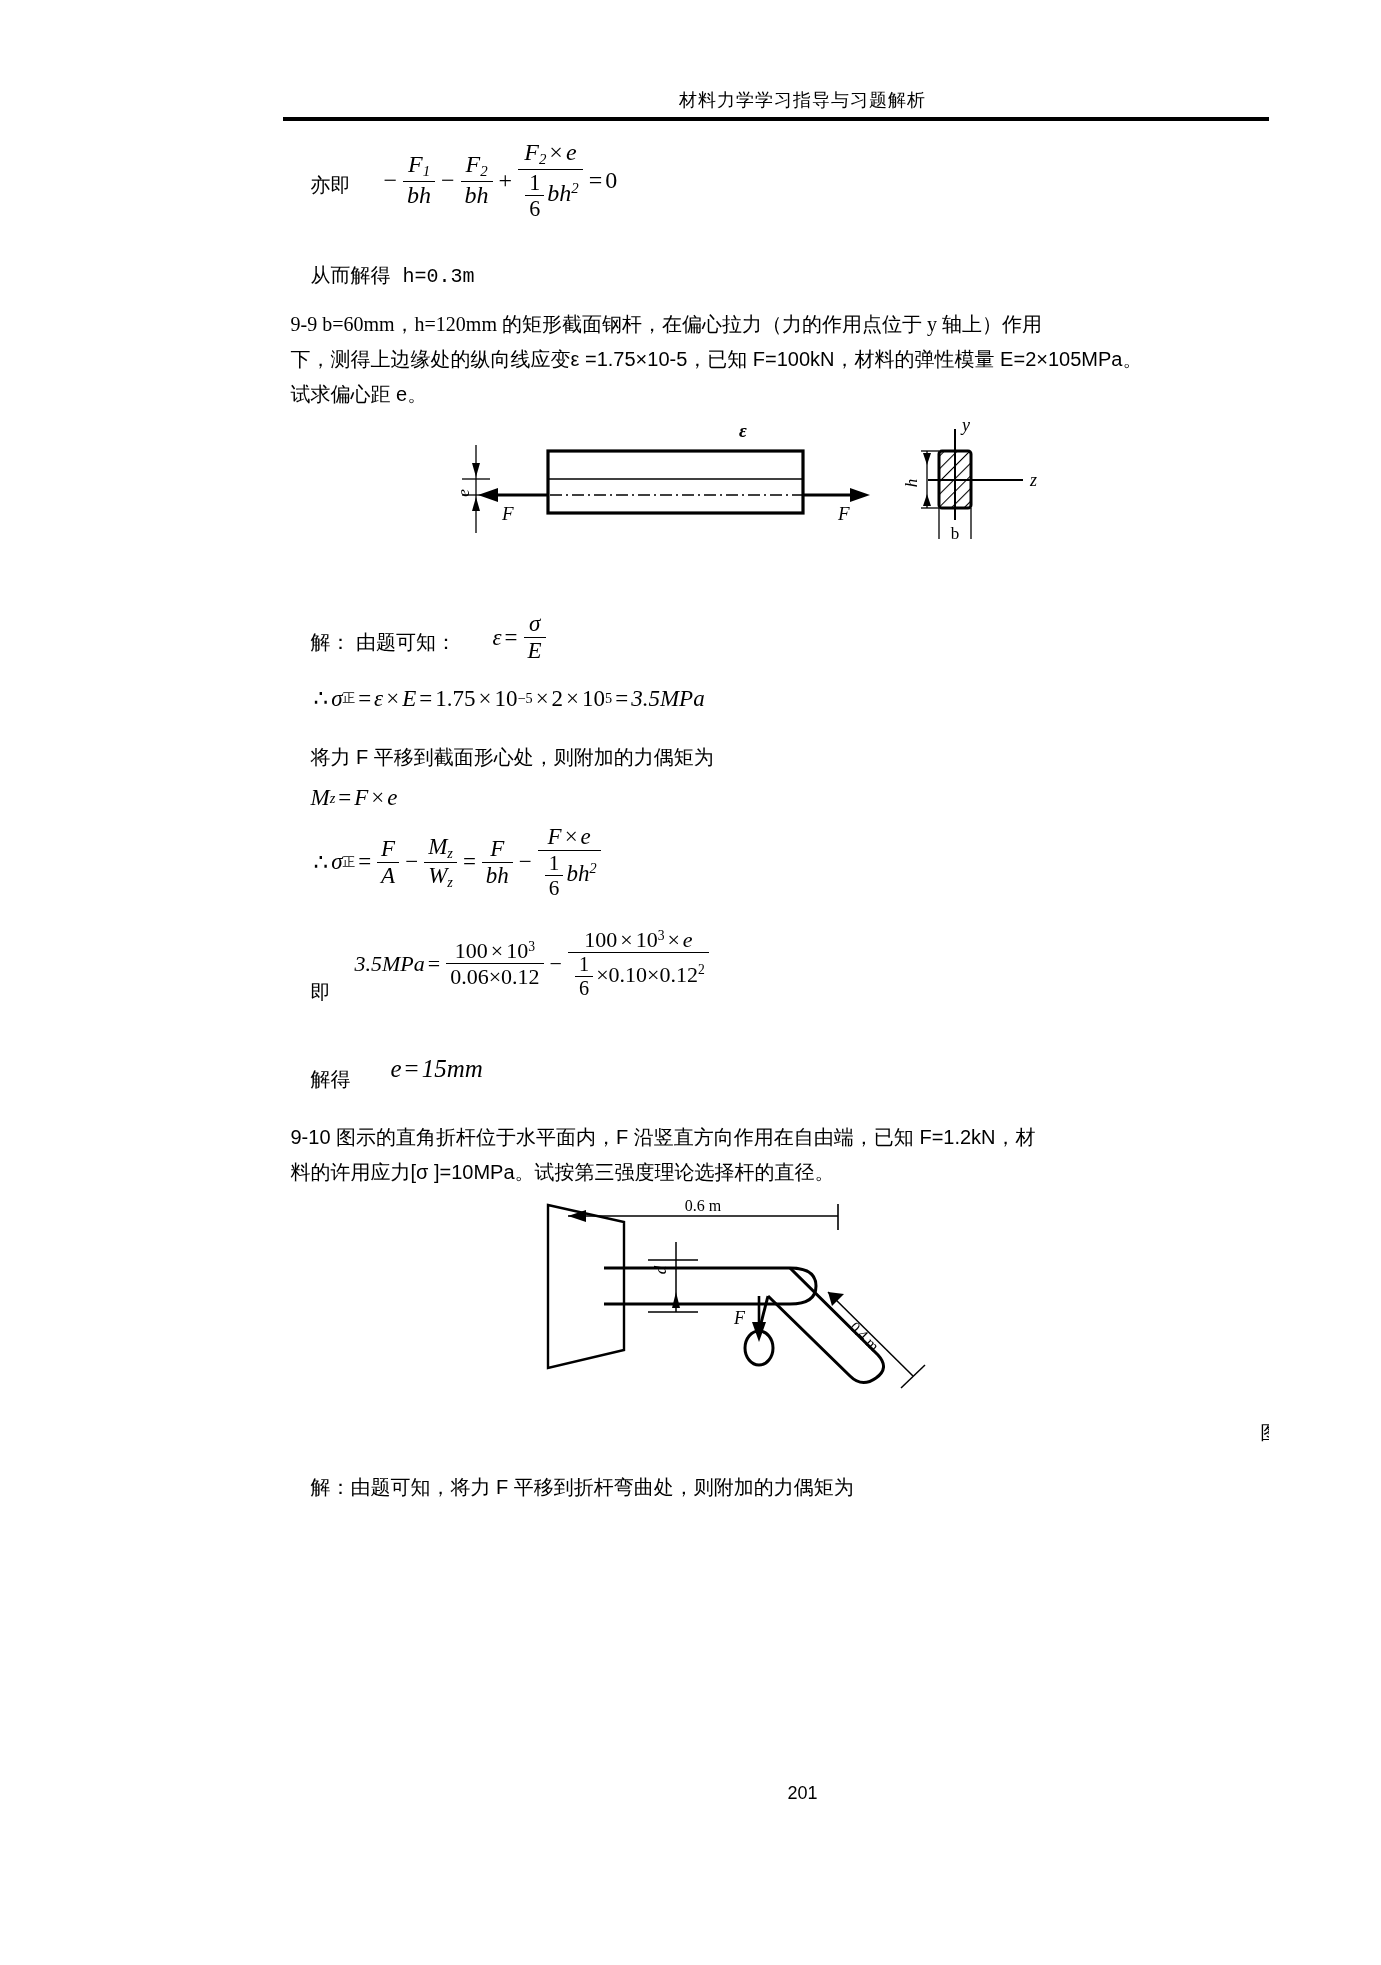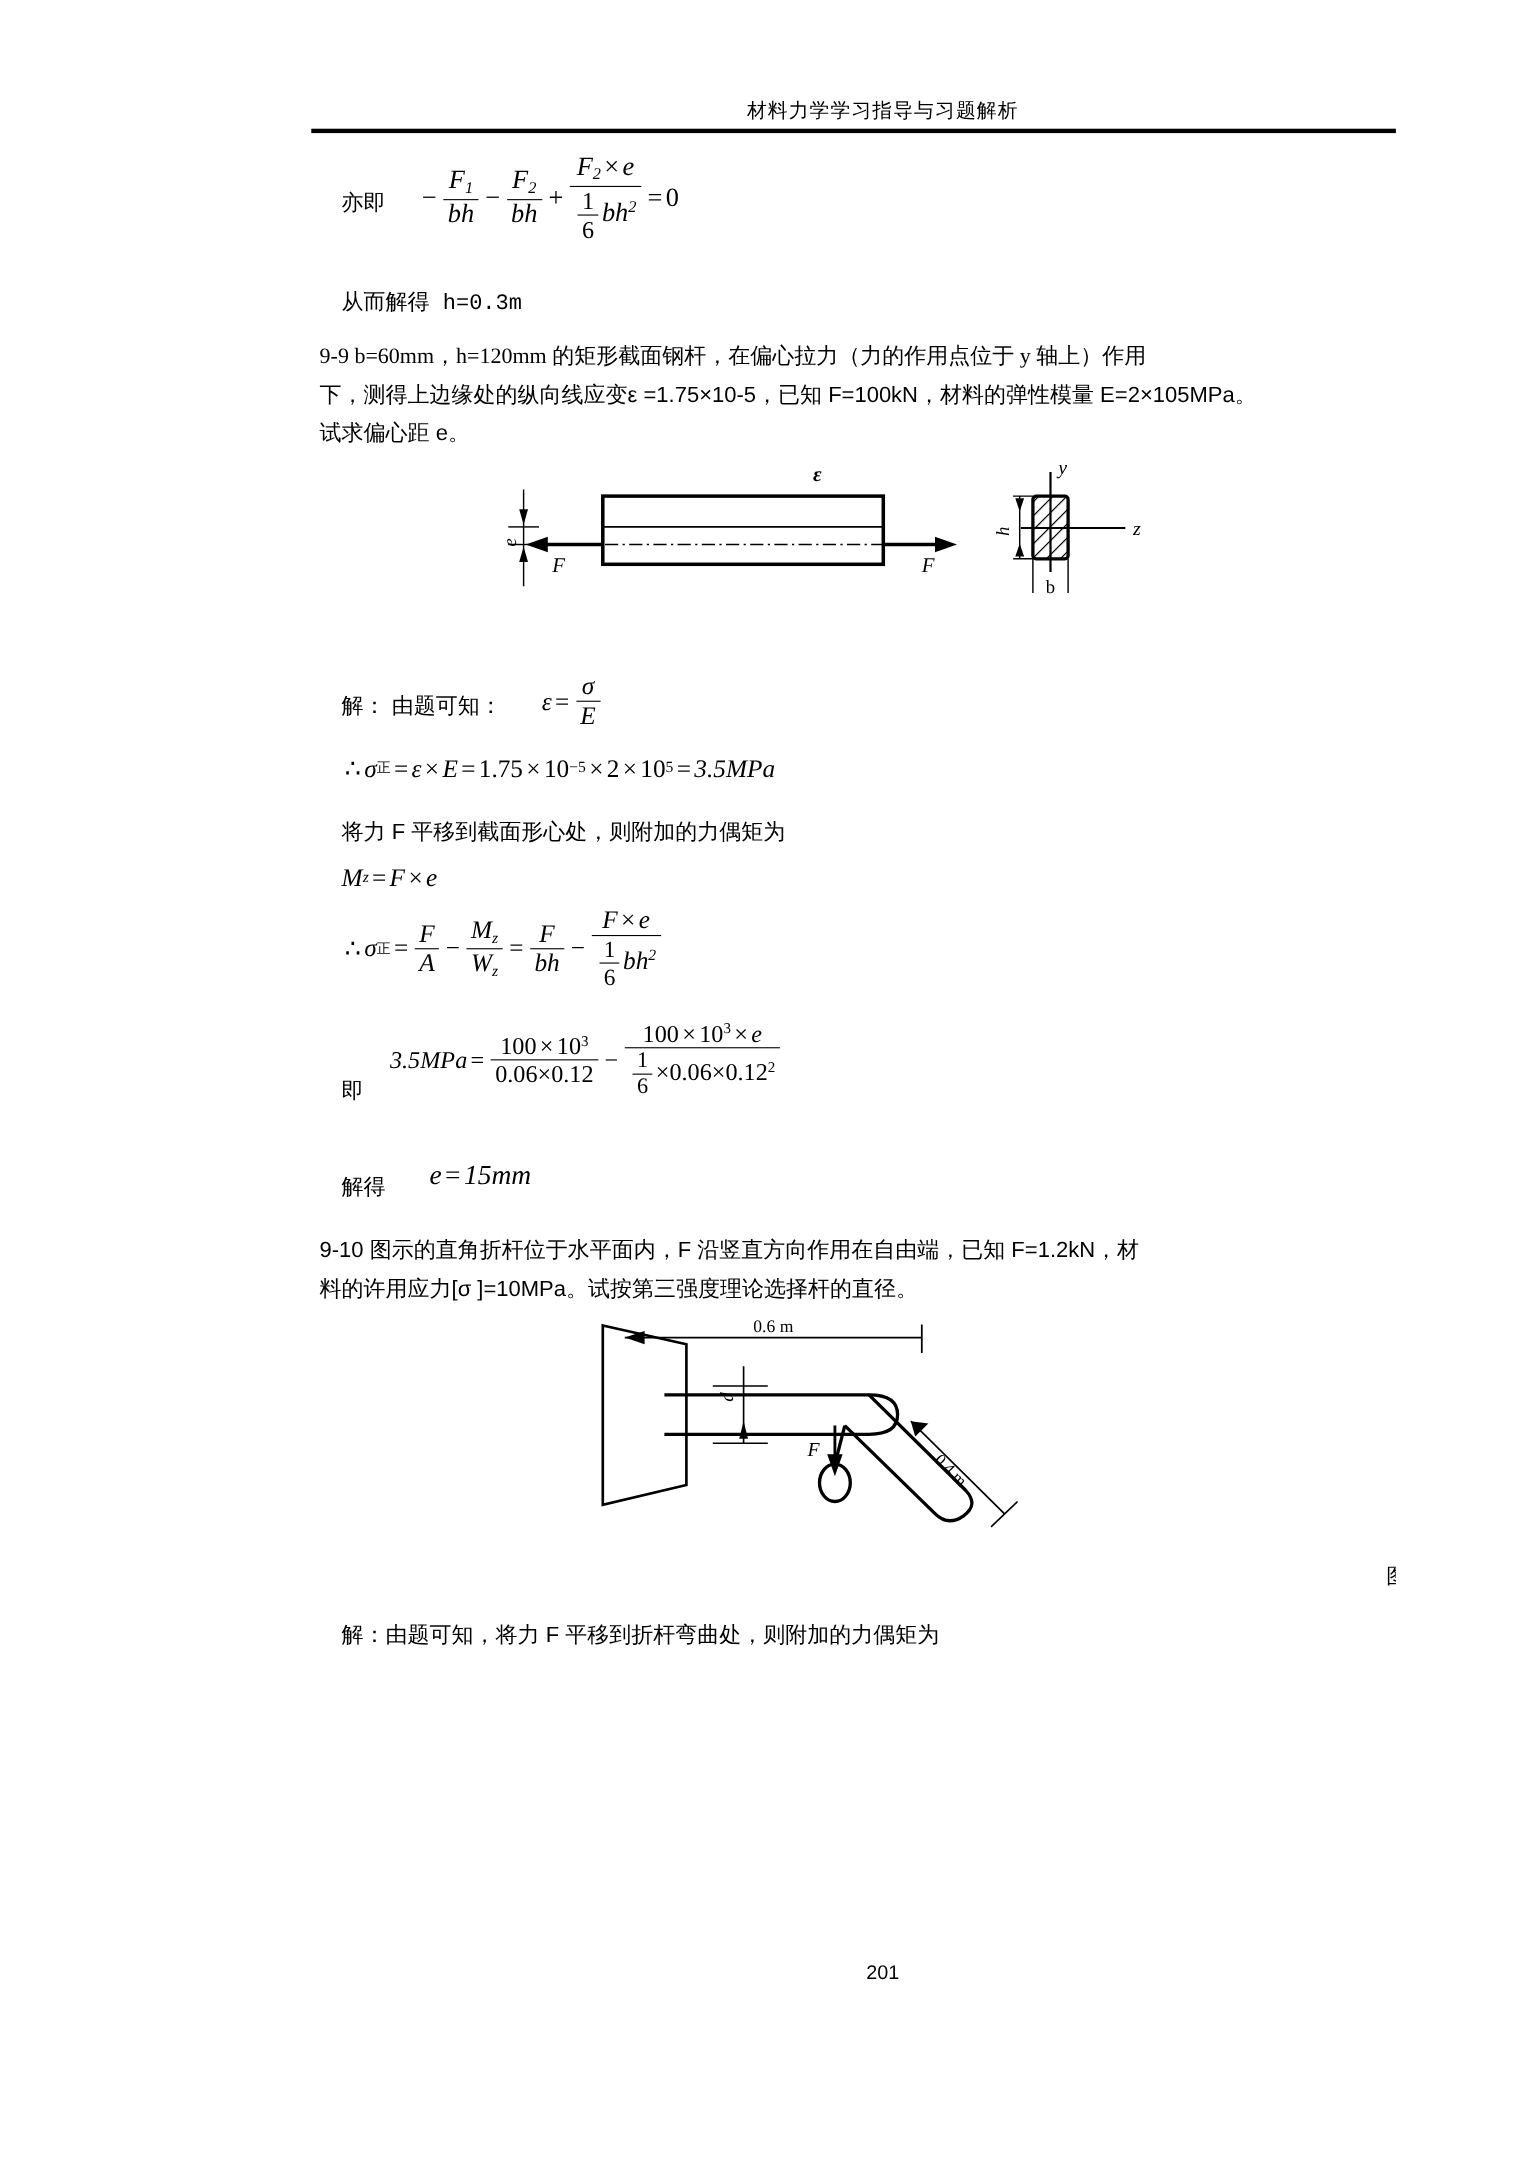--- a/index.html
+++ b/index.html
@@ -318,21 +318,21 @@
       <span class="num mn"><span>100</span><span class="op">×</span><span>10</span><sup class="exp">3</sup></span>
       <span class="den mn">0.06×0.12</span>
     </span>
     <span class="op">−</span>
     <span class="frac">
       <span class="num mn"><span>100</span><span class="op">×</span><span>10</span><sup class="exp">3</sup><span class="op">×</span><span class="mi">e</span></span>
       <span class="den mn">
         <span class="frac small">
           <span class="num mn">1</span>
           <span class="den mn">6</span>
-        </span><span>×0.06×0.12</span><sup class="exp">2</sup>
+        </span><span>×0.10×0.12</span><sup class="exp">2</sup>
       </span>
     </span>
   </div>
 
   <div class="para" style="left:28px; top:1062px;">解得</div>
   <div class="math" style="left:108px; top:1055px; font-size:25px;">
     <span>e</span>
     <span class="op">=</span>
     <span>15mm</span>
   </div>

